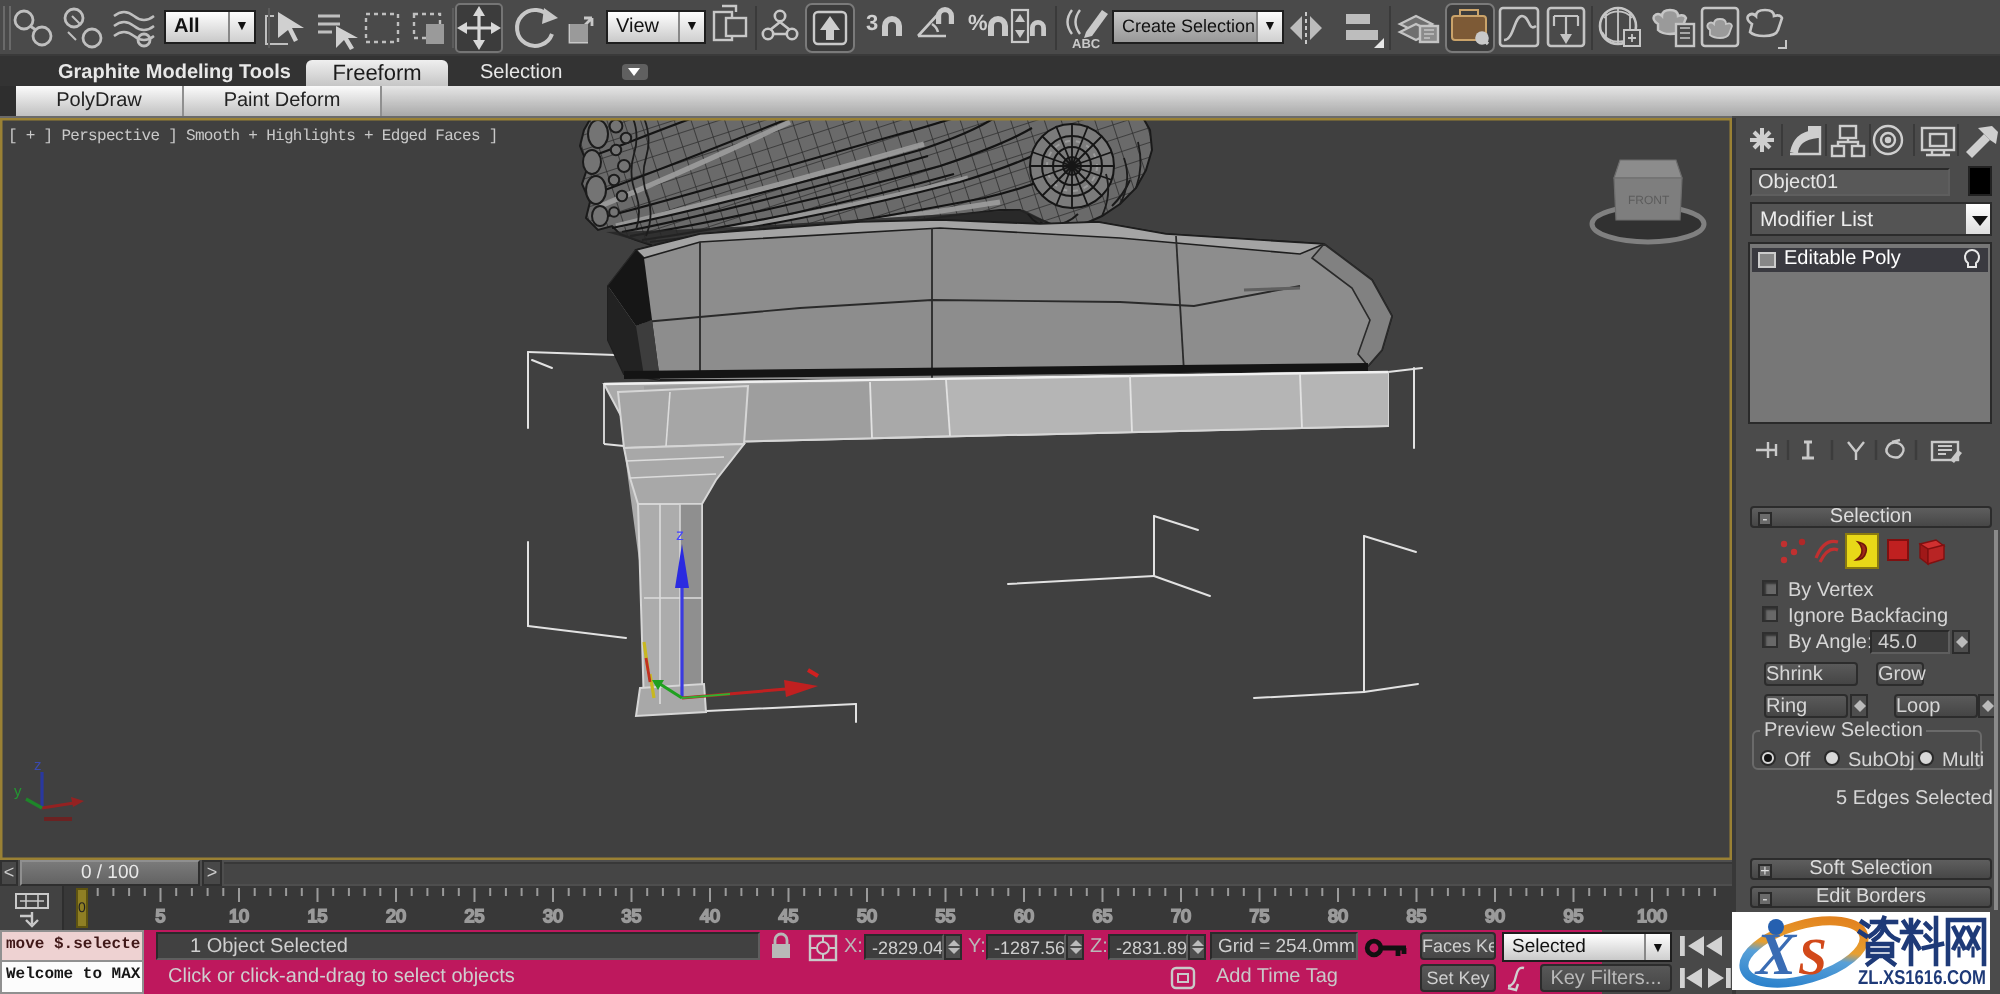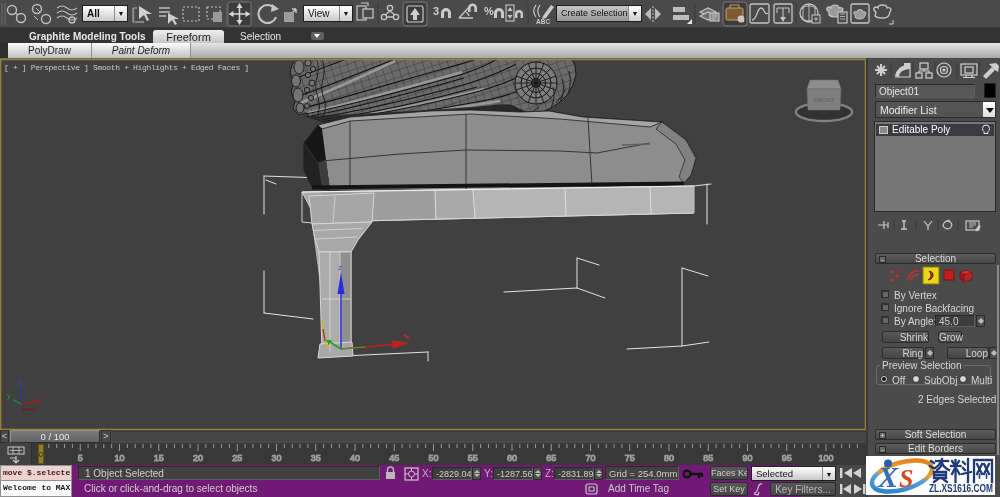--- a/index.html
+++ b/index.html
@@ -18,31 +18,31 @@
 #ribbon2 .tab{position:absolute;top:0;height:15px;color:#222;font-size:10px;text-align:center;line-height:15px;border-right:1px solid #8f8f8f;background:linear-gradient(#fbfbfb,#c0c0c0);}
 #vpbar{left:0;top:58px;width:866px;height:1px;background:#6a6a6a;}
 
 #vp{left:0;top:59px;width:866px;height:371px;background:#404040;}
 
 #panel{left:866px;top:59px;width:134px;height:438px;background:#4b4b4b;border-left:2px solid #383838;}
 .rollhead{position:absolute;left:7px;width:121px;height:11px;background:linear-gradient(#5e5e5e,#474747);border:1px solid #2c2c2c;border-radius:2px;color:#dcdcdc;font-size:10px;text-align:center;line-height:10px;}
 .rollhead .pm{position:absolute;left:3px;top:2px;width:7px;height:7px;background:#6a6a6a;border:1px solid #2a2a2a;color:#ddd;font-size:8px;line-height:5px;text-align:center;}
 .cb{position:absolute;width:8px;height:8px;background:#686868;border:1px solid #2f2f2f;box-shadow:inset 1px 1px 1px rgba(0,0,0,.5);}
 .plabel{position:absolute;white-space:nowrap;color:#d6d6d6;font-size:10px;line-height:10px;}
-.pbtn{position:absolute;height:12px;background:linear-gradient(#5a5a5a,#454545);border:1px solid #2c2c2c;border-radius:2px;color:#d6d6d6;font-size:10px;text-align:right;line-height:11px;}
+.pbtn{position:absolute;height:12px;background:linear-gradient(#5a5a5a,#454545);border:1px solid #2c2c2c;border-radius:2px;color:#d6d6d6;font-size:10px;text-align:left;line-height:11px;}
 .spin{position:absolute;width:9px;height:12px;background:#4e4e4e;border:1px solid #2c2c2c;}
 .spin:before{content:"";position:absolute;left:1px;top:2px;border-left:3px solid transparent;border-right:3px solid transparent;border-bottom:3px solid #bbb;}
 .spin:after{content:"";position:absolute;left:1px;bottom:2px;border-left:3px solid transparent;border-right:3px solid transparent;border-top:3px solid #bbb;}
 .sunk{position:absolute;white-space:nowrap;overflow:hidden;background:#3d3d3d;border:1px solid #2a2a2a;border-bottom-color:#5e5e5e;border-right-color:#5e5e5e;color:#cfcfcf;font-size:10px;line-height:11px;padding-left:3px;}
 .radio{position:absolute;width:8px;height:8px;border-radius:50%;background:#d8d8d8;border:1px solid #2a2a2a;}
 .radio.on:before{content:"";position:absolute;left:1px;top:1px;width:4px;height:4px;border-radius:50%;background:#111;}
 
 #sliderrow{left:0;top:430px;width:866px;height:13px;background:#4e4e4e;}
 #rulerrow{left:0;top:443px;width:866px;height:22px;background:#383838;}
-#statusrow{left:0;top:465px;width:801px;height:32px;background:#701a75;}
+#statusrow{left:0;top:465px;width:801px;height:32px;background:#be185d;}
 .sbtn{position:absolute;white-space:nowrap;overflow:hidden;background:linear-gradient(#585858,#464646);border:1px solid #2c2c2c;border-radius:2px;color:#cfcfcf;font-size:10px;text-align:center;}
 .mono{font-family:"Liberation Mono",monospace;}
 
 #wm{left:866px;top:456px;width:129px;height:39px;background:#ffffff;}
 </style>
 </head>
 <body>
 <div class="abs" id="toolbar">
 <svg width="1000" height="28" style="position:absolute;left:0;top:0">
 <g stroke="#bfbfbf" stroke-width="1.4" fill="none">
@@ -190,21 +190,21 @@
 <div class="abs" id="ribbon1">
   <div style="position:absolute;left:29px;top:2px;font-size:10px;font-weight:bold;line-height:14px;text-align:center;">Graphite Modeling Tools</div>
   <div id="freeformtab">Freeform</div>
   <div style="position:absolute;left:240px;top:2px;font-size:10px;line-height:14px;">Selection</div>
   <div style="position:absolute;left:311px;top:4px;width:13px;height:8px;background:#606060;border-radius:2px;">
       <div style="position:absolute;left:3px;top:2px;border-left:3px solid transparent;border-right:3px solid transparent;border-top:4px solid #fff;"></div>
     </div>
 </div>
 <div class="abs" id="ribbon2">
   <div class="tab" style="left:8px;width:84px;">PolyDraw</div>
-  <div class="tab" style="left:92px;width:99px;font-style:italic;">Paint Deform</div>
+  <div class="tab" style="left:92px;width:99px;">Paint Deform</div>
   <div style="position:absolute;left:0;top:0;width:8px;height:15px;background:#2e2e2e;"></div>
   <div style="position:absolute;left:191px;top:0;right:0;height:15px;background:rgba(60,60,60,0.08);"></div>
 </div>
 <div class="abs" id="vpbar"></div>
 <div class="abs" id="vp">
 <svg width="866" height="371" style="position:absolute;left:0;top:0">
 <defs>
 <pattern id="wire" width="8" height="7" patternUnits="userSpaceOnUse" patternTransform="rotate(-18)">
   <rect width="8" height="7" fill="none"></rect>
   <path d="M0,0 L8,0 M0,0 L0,7" stroke="#1f1f1f" stroke-width="0.8" fill="none"></path>
@@ -466,21 +466,21 @@
 <div class="spin" style="left:121px;top:288px;"></div>
 <fieldset style="position:absolute;left:8px;top:301px;width:115px;height:25px;border:1px solid #6a6a6a;border-radius:3px;margin:0;padding:0;">
 <legend style="font-size:10px;color:#d6d6d6;margin-left:3px;padding:0 2px;">Preview Selection</legend>
 </fieldset>
 <div class="radio on" style="left:12px;top:316px;"></div>
     <div class="plabel" style="left:24px;top:317px;">Off</div>
 <div class="radio" style="left:44px;top:316px;"></div>
     <div class="plabel" style="left:56px;top:317px;">SubObj</div>
 <div class="radio" style="left:91px;top:316px;"></div>
     <div class="plabel" style="left:103px;top:317px;">Multi</div>
-<div class="plabel" style="left:50px;top:336px;font-size:10px;">2 Edges Selected</div>
+<div class="plabel" style="left:50px;top:336px;font-size:10px;">5 Edges Selected</div>
 <div class="rollhead" style="top:370px;"><span class="pm">+</span>Soft Selection</div>
 <div class="rollhead" style="top:384px;"><span class="pm">-</span>Edit Borders</div>
 <div style="position:absolute;left:129px;top:206px;width:2px;height:190px;background:#8a8a8a;"></div>
 </div>
 <div class="abs" id="sliderrow">
   <div style="position:absolute;left:0;top:0;width:9px;height:13px;background:#484848;border:1px solid #303030;color:#ccc;font-size:9px;line-height:11px;text-align:center;">&lt;</div>
   <div style="position:absolute;left:10px;top:0;width:90px;height:13px;background:linear-gradient(#7a7a7a,#636363);border:1px solid #8f8f8f;border-bottom-color:#2e2e2e;border-right-color:#2e2e2e;color:#e9e9e9;font-size:9.5px;line-height:12px;text-align:center;">0 / 100</div>
   <div style="position:absolute;left:101px;top:0;width:10px;height:13px;background:#484848;border:1px solid #303030;color:#ccc;font-size:9px;line-height:11px;text-align:center;">&gt;</div>
   <div style="position:absolute;left:112px;top:1px;right:0;height:11px;background:#454545;border-top:1px solid #383838;"></div>
 </div>
@@ -621,21 +621,21 @@
         <text x="715.5" y="18" font-size="9" fill="#b0b0b0" text-anchor="middle" font-family="Liberation Sans,sans-serif">90</text>
         <text x="754.75" y="18" font-size="9" fill="#b0b0b0" text-anchor="middle" font-family="Liberation Sans,sans-serif">95</text>
         <text x="794" y="18" font-size="9" fill="#b0b0b0" text-anchor="middle" font-family="Liberation Sans,sans-serif">100</text>
       </g>
   </svg>
   <div style="position:absolute;left:38px;top:1px;width:6px;height:20px;background:#8f7f24;border:1px solid #5f5410;color:#222;font-size:7px;text-align:center;line-height:20px;">0</div>
 </div>
 <div class="abs" id="statusrow">
   <div class="mono" style="position:absolute;left:0;top:0;width:72px;height:16px;background:#eed2d2;border:1px solid #909090;color:#401818;font-size:8px;font-weight:bold;line-height:14px;padding-left:2px;white-space:nowrap;overflow:hidden;">move $.selecte</div>
   <div class="mono" style="position:absolute;left:0;top:16px;width:72px;height:16px;background:#fcfcfc;border:1px solid #909090;border-top:none;color:#161616;font-size:8px;font-weight:bold;line-height:14px;padding-left:2px;white-space:nowrap;overflow:hidden;">Welcome to MAX!</div>
-  <div class="sunk" style="left:78px;top:1px;width:302px;height:14px;line-height:13px;padding-left:6px;background:#414141;">1 Object Selected</div>
+  <div class="sunk" style="left:78px;top:1px;width:302px;height:14px;line-height:13px;padding-left:16px;background:#414141;">1 Object Selected</div>
   <div style="position:absolute;left:84px;top:18px;color:#cfcfcf;font-size:10px;">Click or click-and-drag to select objects</div>
   <svg width="36" height="15" style="position:absolute;left:384px;top:1px;">
     <rect x="2" y="6" width="9" height="7" fill="#b8b8b8"></rect>
       <path d="M3.5,6 v-2 a3,3 0 0 1 6,0 v2" fill="none" stroke="#b8b8b8" stroke-width="1.4"></path>
     <rect x="21" y="2" width="13" height="12" fill="none" stroke="#c9c9c9" stroke-width="1.2"></rect>
     <circle cx="27.5" cy="8" r="3" fill="none" stroke="#c9c9c9"></circle>
       <path d="M27.5,2 v3 M27.5,11 v3 M21,8 h3 M31,8 h3" stroke="#c9c9c9"></path>
   </svg>
   <div class="plabel" style="left:422px;top:4px;color:#b9b9b9;">X:</div>
   <div class="sunk" style="left:432px;top:2px;width:40px;height:13px;font-size:9px;line-height:12px;">-2829.048</div>

